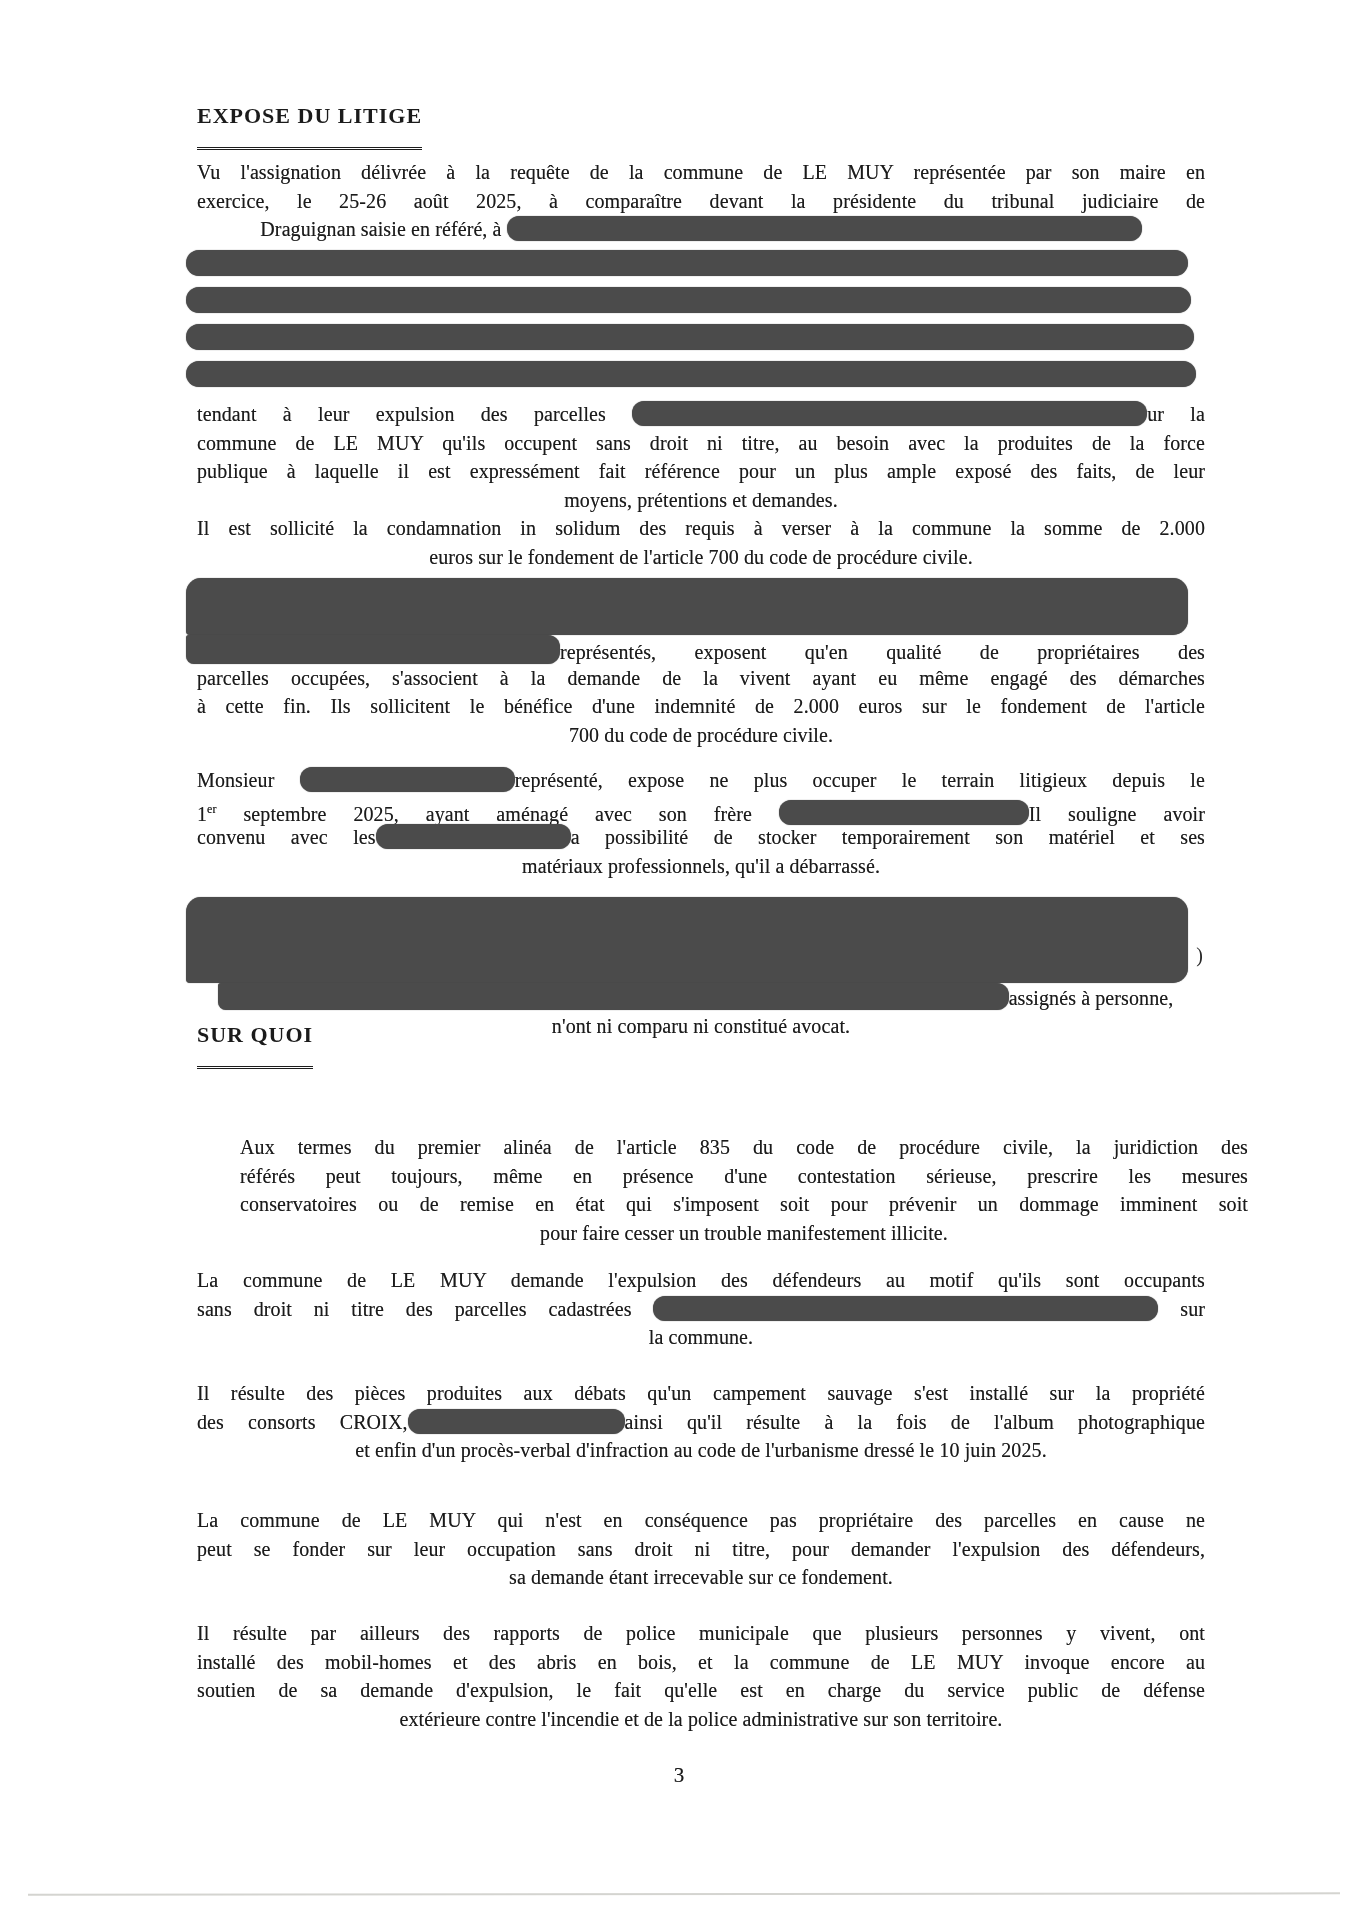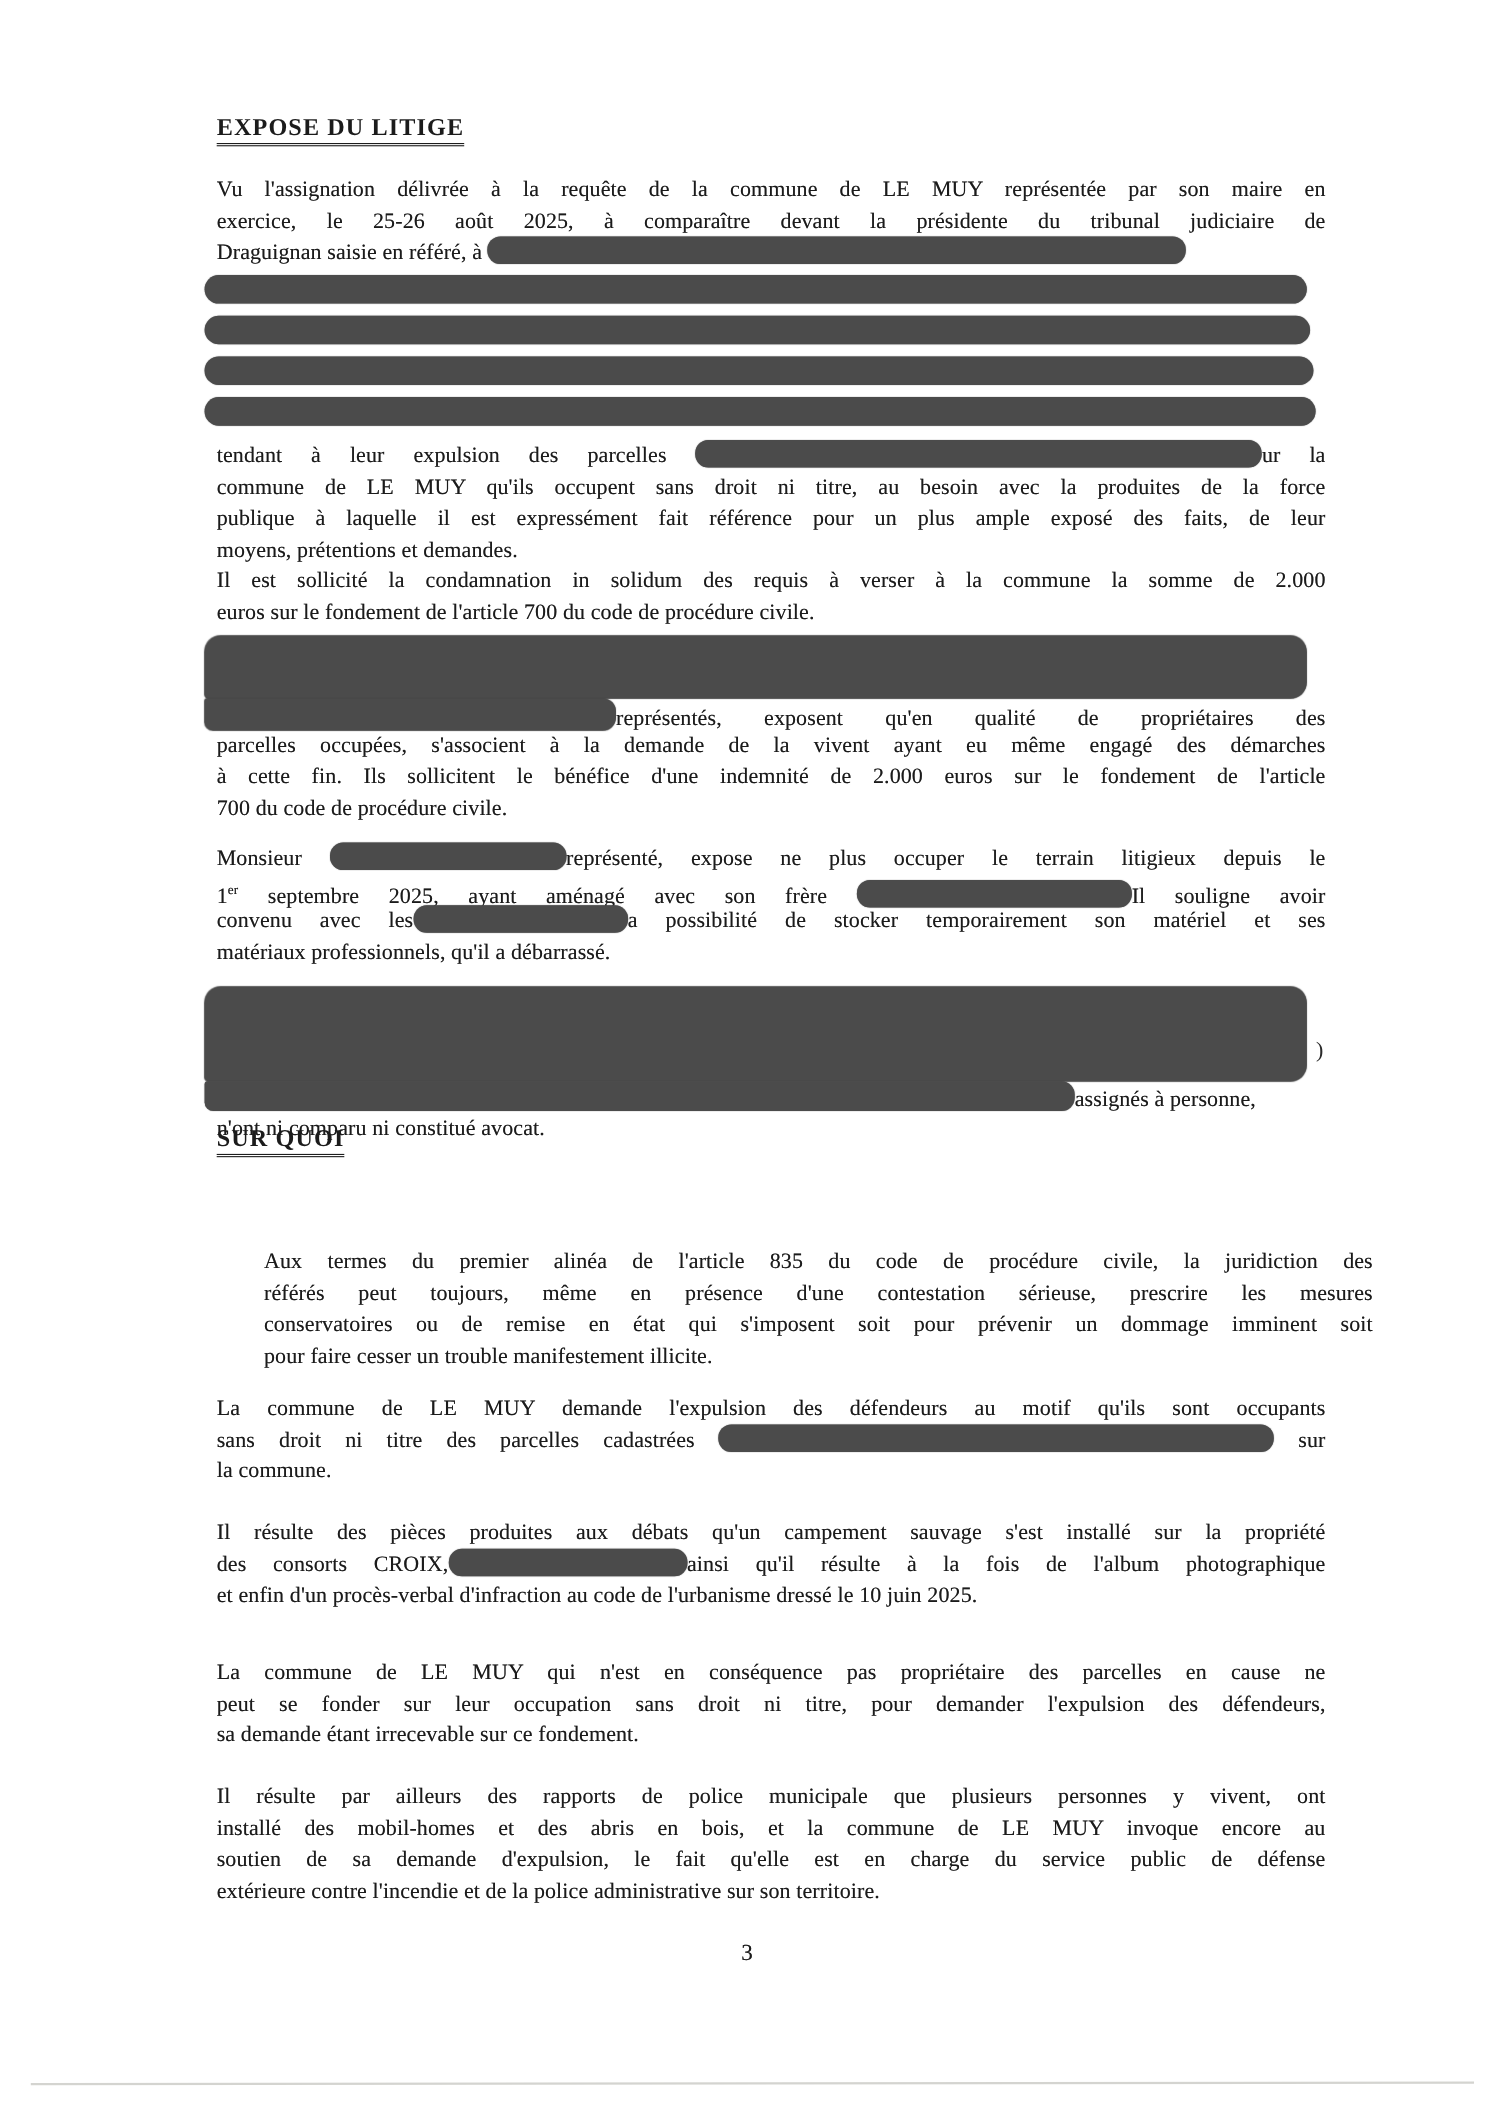--- a/index.html
+++ b/index.html
@@ -10,27 +10,28 @@
     overflow:hidden;
     font-family:"Liberation Serif","DejaVu Serif",serif;
     color:var(--ink,#1b1b1b);
   }
   .content{position:absolute;left:197px;top:0;width:1008px;height:100%;}
   .block{position:absolute;left:0;width:100%;}
   .heading{font-size:22px;font-weight:bold;letter-spacing:1px;}
   .heading .hd-inner{
     display:inline-block;
     border-bottom:3px double #1d1d1d;
-    padding-bottom:1px;
+    padding-bottom:18px;
   }
   .para{font-size:20px;letter-spacing:.1px;}
   .para .line{
     display:block;height:28.5px;line-height:28.5px;
     white-space:nowrap;overflow:visible;
     text-shadow:0 0 .5px rgba(25,25,25,.55);
+    text-align:center;
   }
   .para .line.just{text-align:justify;text-align-last:justify;}
   .redact{
     display:inline-block;
     background:var(--redact,#4b4b4b);
     height:25px;border-radius:12px;
     vertical-align:-5px;
     box-shadow:0 0 1px rgba(60,60,60,.8);
   }
   .redact.flush{margin-left:-11px;border-top-left-radius:3px;border-bottom-left-radius:8px;}

